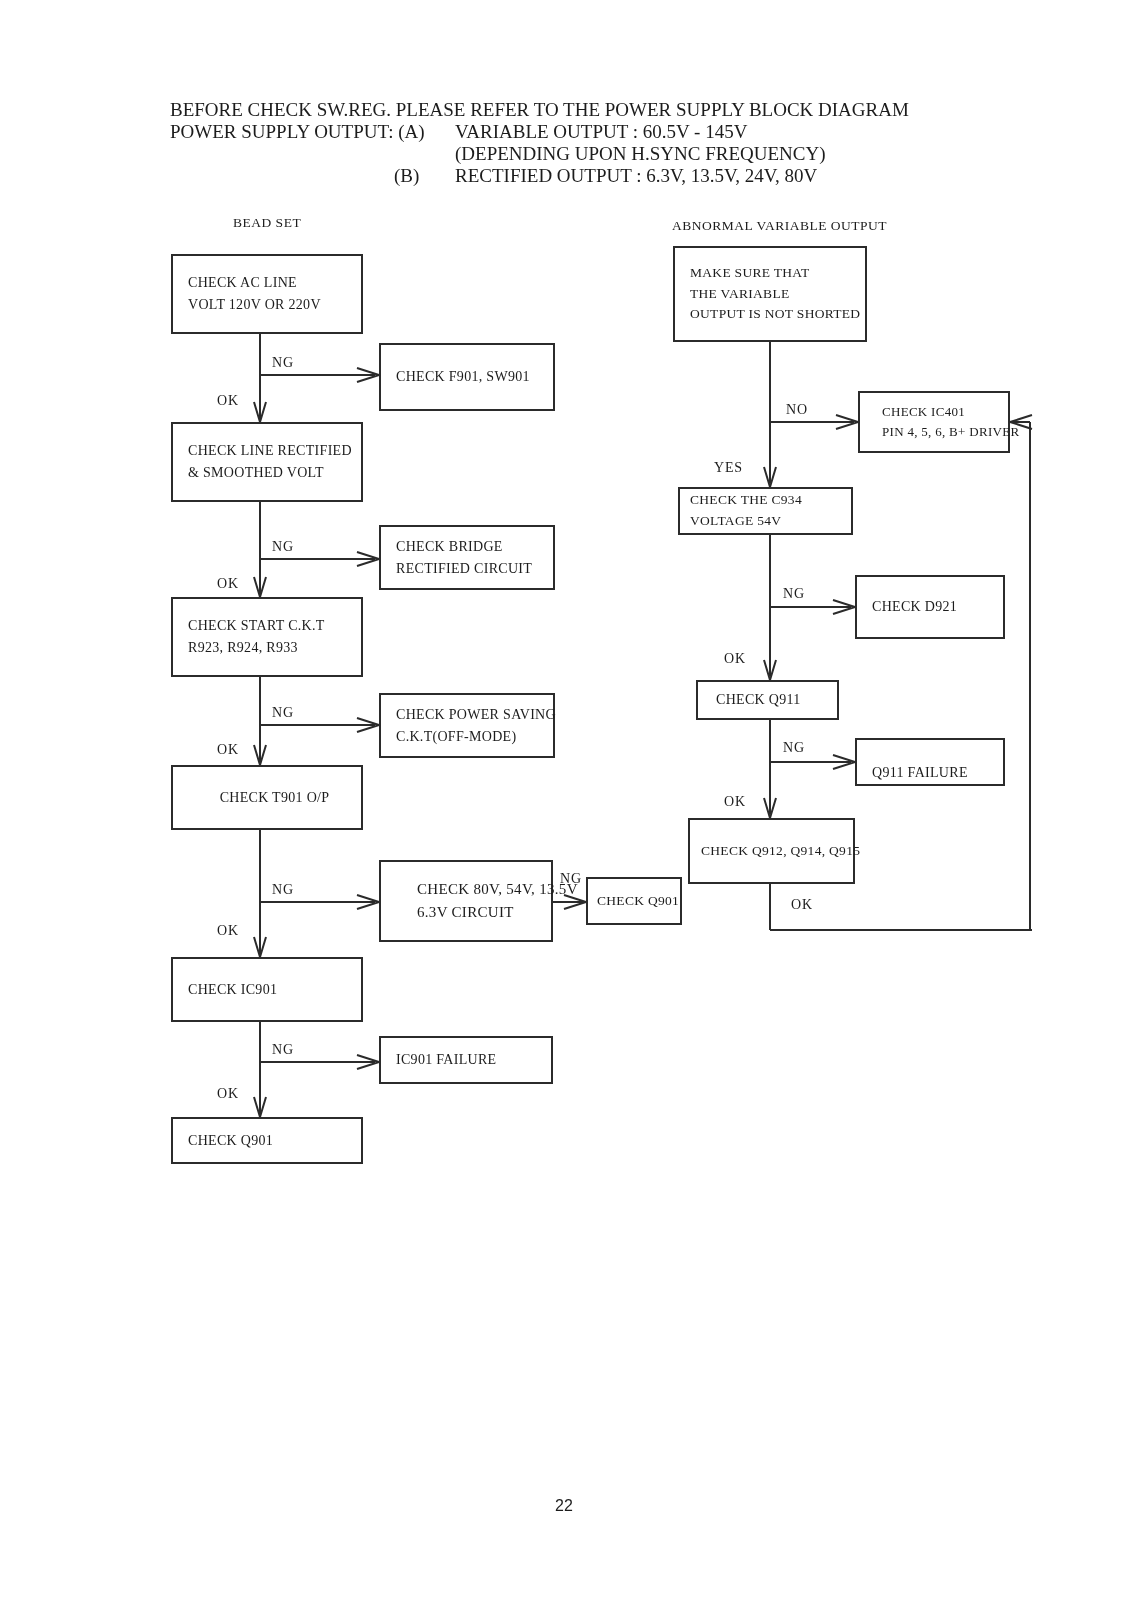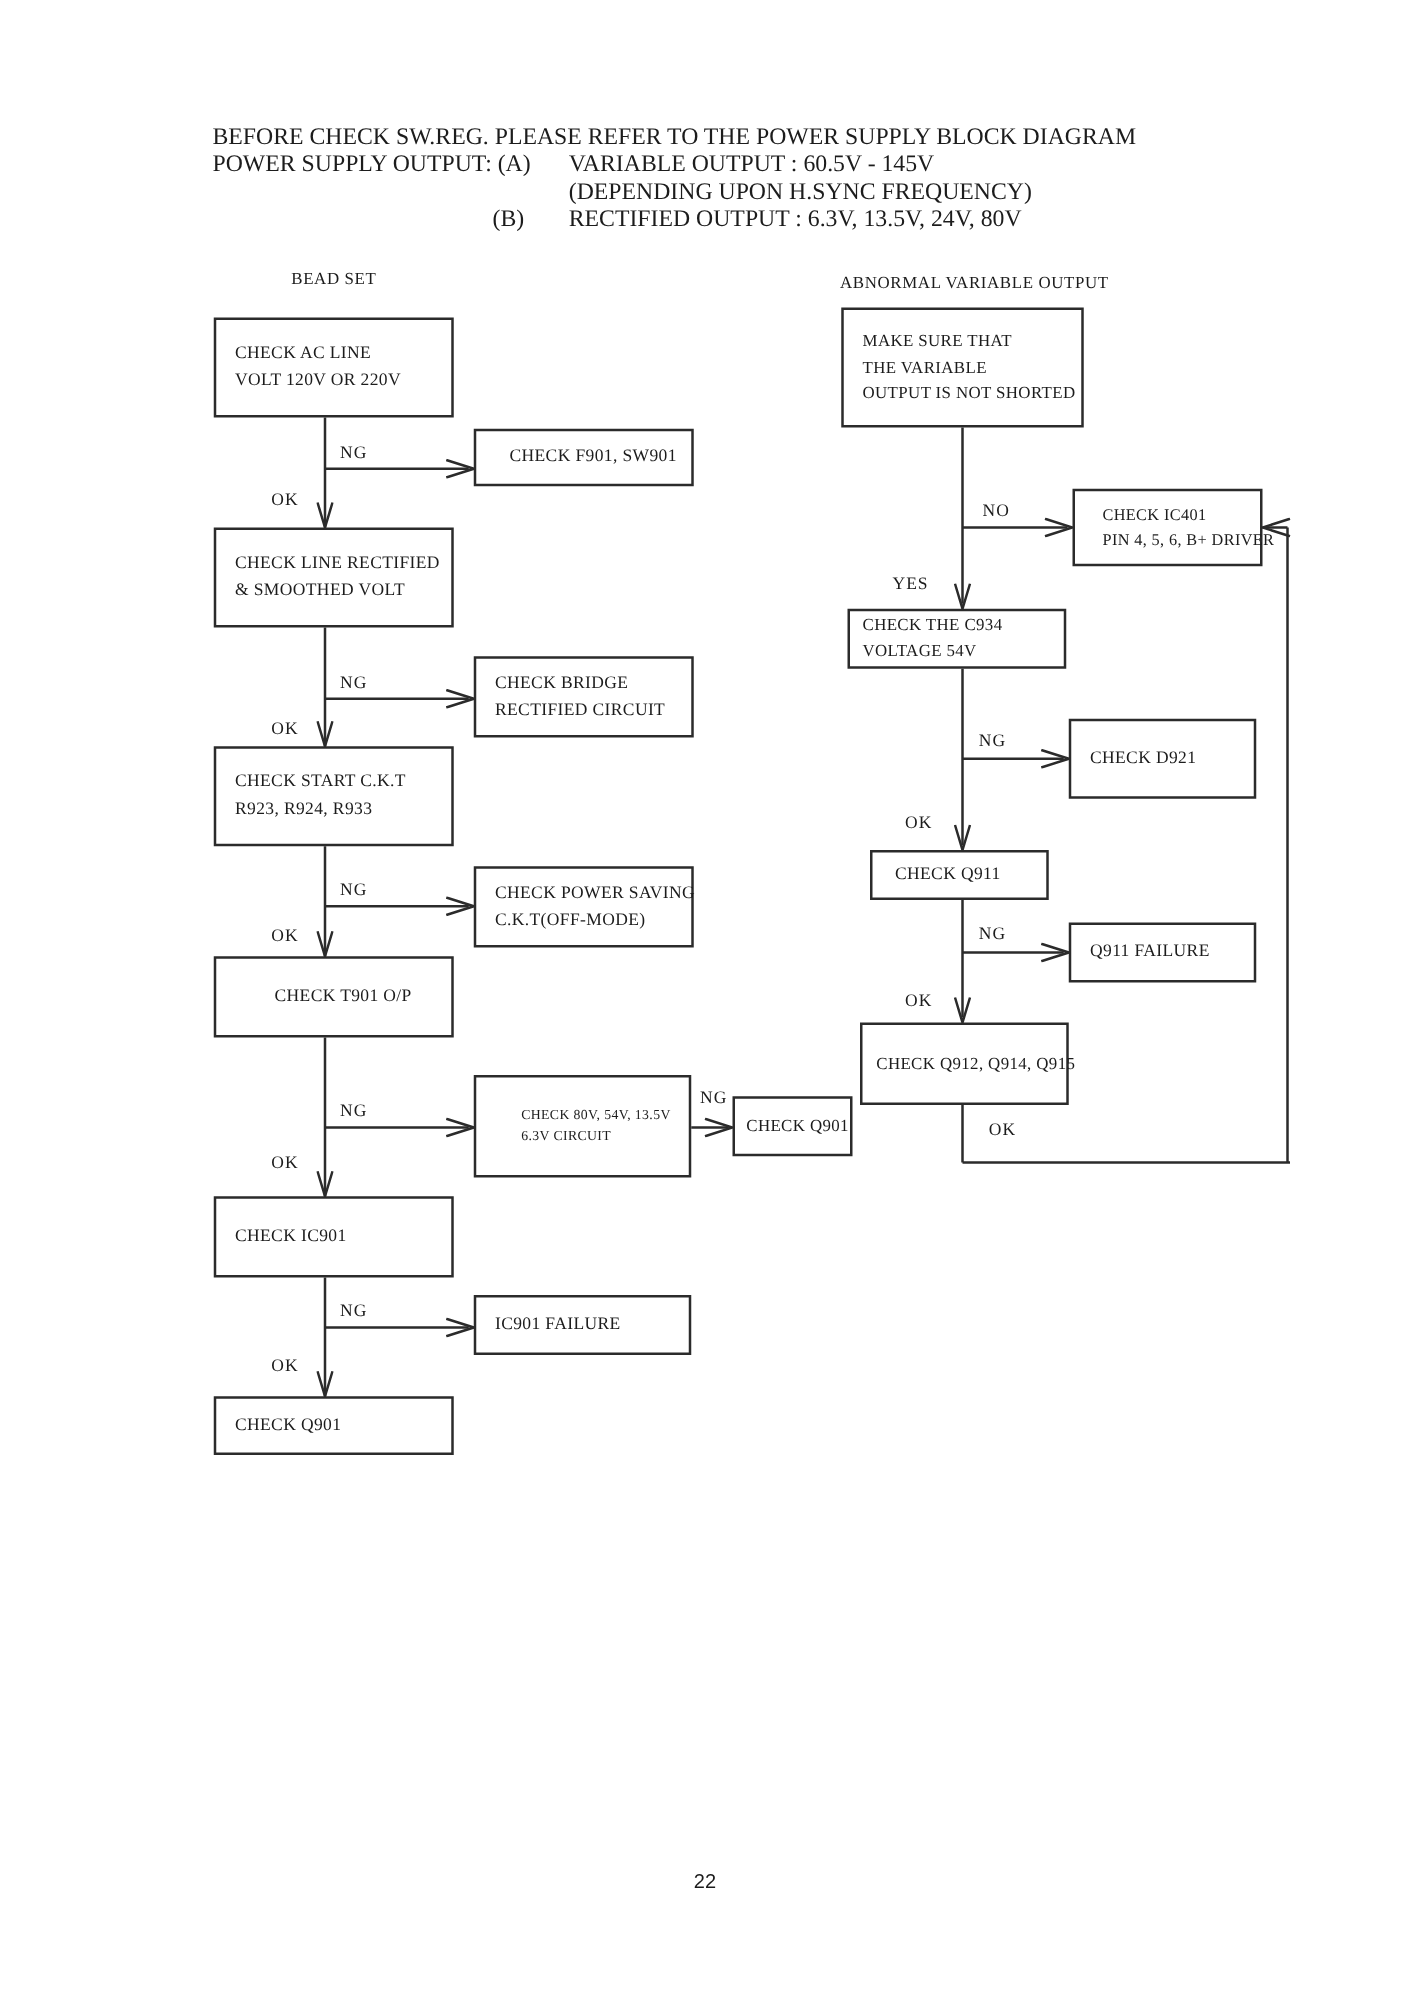--- a/index.html
+++ b/index.html
@@ -37,21 +37,21 @@
       <div class="ht" style="left: 455px; top: 121px;">VARIABLE OUTPUT : 60.5V - 145V</div>
       <div class="ht" style="left: 455px; top: 143px;">(DEPENDING UPON H.SYNC FREQUENCY)</div>
       <div class="ht" style="left: 394px; top: 165px;">(B)</div>
       <div class="ht" style="left: 455px; top: 165px;">RECTIFIED OUTPUT : 6.3V, 13.5V, 24V, 80V</div>
       <div class="slabel" style="left: 233px; top: 215px;">BEAD SET</div>
       <div class="slabel" style="left: 656px; top: 218px; margin-left: 16px;">ABNORMAL VARIABLE OUTPUT</div>
       <div class="fbox" style="left: 171px; top: 254px; width: 192px; height: 80px;">
         <div class="bline">CHECK AC LINE</div>
         <div class="bline">VOLT 120V OR 220V</div>
       </div>
-      <div class="fbox" style="left: 379px; top: 343px; width: 176px; height: 46px; text-align: center;">
+      <div class="fbox" style="left: 379px; top: 343px; width: 176px; height: 68px;">
         <div class="bline">CHECK F901, SW901</div>
       </div>
       <div class="fbox" style="left: 171px; top: 422px; width: 192px; height: 80px;">
         <div class="bline">CHECK LINE RECTIFIED</div>
         <div class="bline">&amp; SMOOTHED VOLT</div>
       </div>
       <div class="fbox" style="left: 379px; top: 525px; width: 176px; height: 65px; justify-content: center;">
         <div class="bline">CHECK BRIDGE</div>
         <div class="bline">RECTIFIED CIRCUIT</div>
       </div>
@@ -59,21 +59,21 @@
         <div class="bline">CHECK START C.K.T</div>
         <div class="bline">R923, R924, R933</div>
       </div>
       <div class="fbox" style="left: 379px; top: 693px; width: 176px; height: 65px;">
         <div class="bline">CHECK POWER SAVING</div>
         <div class="bline">C.K.T(OFF-MODE)</div>
       </div>
       <div class="fbox" style="left: 171px; top: 765px; width: 192px; height: 65px; align-items: center;">
         <div class="bline">CHECK T901 O/P</div>
       </div>
-      <div class="fbox" style="left: 379px; top: 860px; width: 174px; height: 82px; font-size: 11px; padding-left: 36px;">
+      <div class="fbox" style="left: 379px; top: 860px; width: 174px; height: 82px; font-size: 15px; padding-left: 36px;">
         <div class="bline">CHECK 80V, 54V, 13.5V</div>
         <div class="bline">6.3V CIRCUIT</div>
       </div>
       <div class="fbox" style="left: 586px; top: 877px; width: 96px; height: 48px; font-size: 13.5px; padding-left: 9px;">
         <div class="bline">CHECK Q901</div>
       </div>
       <div class="fbox" style="left: 171px; top: 957px; width: 192px; height: 65px;">
         <div class="bline">CHECK IC901</div>
       </div>
       <div class="fbox" style="left: 379px; top: 1036px; width: 174px; height: 48px;">
@@ -94,21 +94,21 @@
       <div class="fbox" style="left: 678px; top: 487px; width: 175px; height: 48px; font-size: 13.5px; padding-left: 10px;">
         <div class="bline">CHECK THE C934</div>
         <div class="bline">VOLTAGE 54V</div>
       </div>
       <div class="fbox" style="left: 855px; top: 575px; width: 150px; height: 64px;">
         <div class="bline">CHECK D921</div>
       </div>
       <div class="fbox" style="left: 696px; top: 680px; width: 143px; height: 40px; padding-left: 18px;">
         <div class="bline">CHECK Q911</div>
       </div>
-      <div class="fbox" style="left: 855px; top: 738px; width: 150px; height: 48px;">
+      <div class="fbox" style="left: 855px; top: 738px; width: 150px; height: 48px; justify-content: flex-end;">
         <div class="bline">Q911 FAILURE</div>
       </div>
       <div class="fbox" style="left: 688px; top: 818px; width: 167px; height: 66px; font-size: 13.5px; padding-left: 11px;">
         <div class="bline">CHECK Q912, Q914, Q915</div>
       </div>
       <div class="elabel" style="left: 272px; top: 355px;">NG</div>
       <div class="elabel" style="left: 217px; top: 393px;">OK</div>
       <div class="elabel" style="left: 272px; top: 539px;">NG</div>
       <div class="elabel" style="left: 217px; top: 576px;">OK</div>
       <div class="elabel" style="left: 272px; top: 705px;">NG</div>

